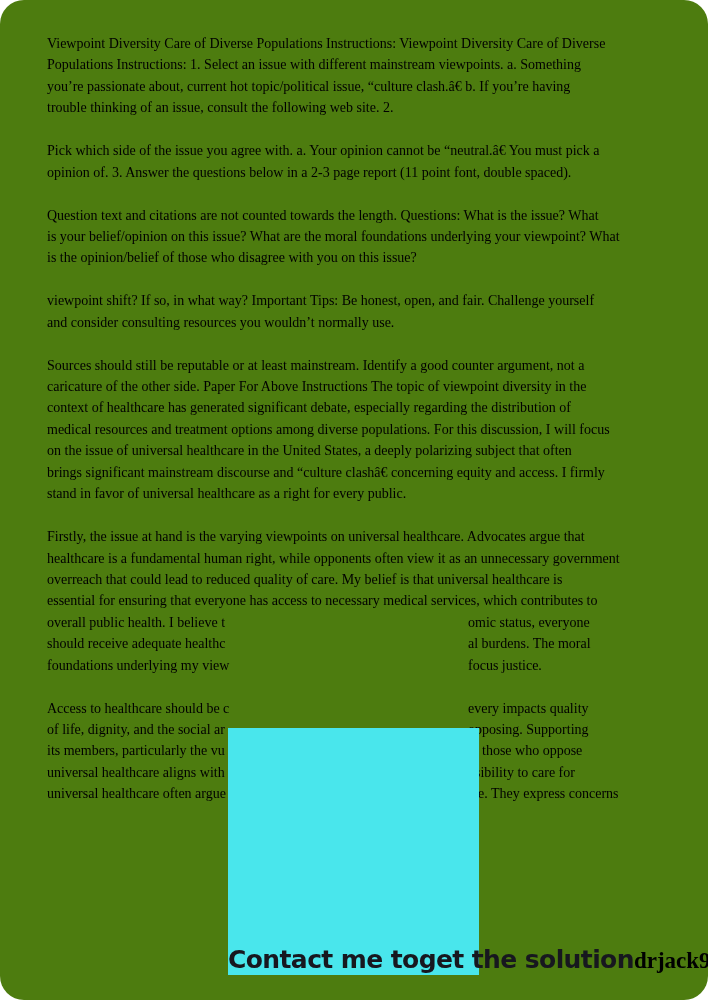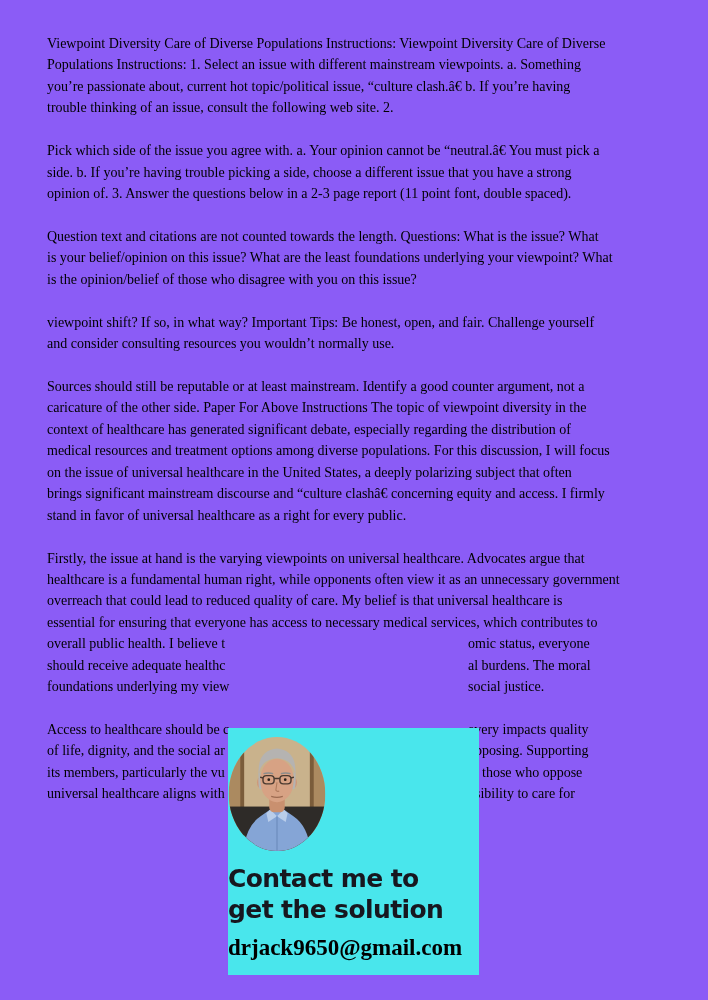--- a/index.html
+++ b/index.html
@@ -5,35 +5,35 @@
   html, body { margin: 0; padding: 0; }
   body {
     width: 708px; height: 1000px;
     background: #ffffff;
     font-family: "Liberation Serif", "DejaVu Serif", serif;
     position: relative;
   }
   .page {
     position: absolute; inset: 0;
     width: 708px; height: 1000px;
-    overflow: hidden; background: #8b5cf6;
+    overflow: hidden; background: #4d7c0f; border-radius: 24px;
   }
   .doc {
     position: absolute; left: 47px; top: 33px; width: 591px;
     font-size: 14px; line-height: 21.45px; color: #000000;
   }
   .para { margin: 0 0 21.45px 0; }
   .line { position: relative; height: 21.45px; white-space: nowrap; }
   .frag-right { position: absolute; left: 421px; top: 0; white-space: nowrap; }
 
   .promo {
     position: absolute; left: 228px; top: 728px;
     width: 251px; height: 247px;
     background: #49e6ec;
-    display: flex; flex-direction: column; align-items: flex-start;
+    display: flex; flex-direction: row; align-items: flex-end;
     text-align: center;
   }
   .portrait { margin-top: 9px; width: 98px; height: 114px; }
   .portrait svg { width: 100%; height: 100%; display: block; }
   .contact1, .contact2 {
     font-family: "DejaVu Sans", "Liberation Sans", sans-serif;
     font-weight: 700; color: #17171f;
     font-size: 25px; line-height: 31px; letter-spacing: -0.6px;
     white-space: nowrap;
   }
@@ -51,26 +51,25 @@
 
   <div class="doc">
       <div class="para">
         <div class="line">Viewpoint Diversity Care of Diverse Populations Instructions: Viewpoint Diversity Care of Diverse</div>
         <div class="line">Populations Instructions: 1. Select an issue with different mainstream viewpoints. a. Something</div>
         <div class="line">you’re passionate about, current hot topic/political issue, “culture clash.â€ b. If you’re having</div>
         <div class="line">trouble thinking of an issue, consult the following web site. 2.</div>
       </div>
       <div class="para">
         <div class="line">Pick which side of the issue you agree with. a. Your opinion cannot be “neutral.â€ You must pick a</div>
-        <div class="line">side. b. If you’re having trouble picking a side, choose a different issue that you have a strong</div>
         <div class="line">opinion of. 3. Answer the questions below in a 2-3 page report (11 point font, double spaced).</div>
       </div>
       <div class="para">
         <div class="line">Question text and citations are not counted towards the length. Questions: What is the issue? What</div>
-        <div class="line">is your belief/opinion on this issue? What are the least foundations underlying your viewpoint? What</div>
+        <div class="line">is your belief/opinion on this issue? What are the moral foundations underlying your viewpoint? What</div>
         <div class="line">is the opinion/belief of those who disagree with you on this issue?</div>
       </div>
       <div class="para">
         <div class="line">viewpoint shift? If so, in what way? Important Tips: Be honest, open, and fair. Challenge yourself</div>
         <div class="line">and consider consulting resources you wouldn’t normally use.</div>
       </div>
       <div class="para">
         <div class="line">Sources should still be reputable or at least mainstream. Identify a good counter argument, not a</div>
         <div class="line">caricature of the other side. Paper For Above Instructions The topic of viewpoint diversity in the</div>
         <div class="line">context of healthcare has generated significant debate, especially regarding the distribution of</div>
@@ -79,27 +78,28 @@
         <div class="line">brings significant mainstream discourse and “culture clashâ€ concerning equity and access. I firmly</div>
         <div class="line">stand in favor of universal healthcare as a right for every public.</div>
       </div>
       <div class="para">
         <div class="line">Firstly, the issue at hand is the varying viewpoints on universal healthcare. Advocates argue that</div>
         <div class="line">healthcare is a fundamental human right, while opponents often view it as an unnecessary government</div>
         <div class="line">overreach that could lead to reduced quality of care. My belief is that universal healthcare is</div>
         <div class="line">essential for ensuring that everyone has access to necessary medical services, which contributes to</div>
         <div class="line"><span>overall public health. I believe t</span><span class="frag-right">omic status, everyone</span></div>
         <div class="line"><span>should receive adequate healthc</span><span class="frag-right">al burdens. The moral</span></div>
-        <div class="line"><span>foundations underlying my view</span><span class="frag-right">social justice.</span></div>
+        <div class="line"><span>foundations underlying my view</span><span class="frag-right">focus justice.</span></div>
       </div>
       <div class="para">
         <div class="line"><span>Access to healthcare should be c</span><span class="frag-right">every impacts quality</span></div>
         <div class="line"><span>of life, dignity, and the social ar</span><span class="frag-right">opposing. Supporting</span></div>
         <div class="line"><span>its members, particularly the vu</span><span class="frag-right">d, those who oppose</span></div>
         <div class="line"><span>universal healthcare aligns with</span><span class="frag-right">nsibility to care for</span></div>
+        <div class="line"><span>universal healthcare often argue</span><span class="frag-right">ice. They express concerns</span></div>
       </div>
     </div>
 
   <div class="promo" style="background: rgb(73, 230, 236);">
     <div class="portrait">
       <svg viewBox="0 0 100 118" xmlns="http://www.w3.org/2000/svg">
         <defs>
           <clipPath id="ovalClip">
               <ellipse cx="50" cy="59" rx="50" ry="59"></ellipse>
             </clipPath>

